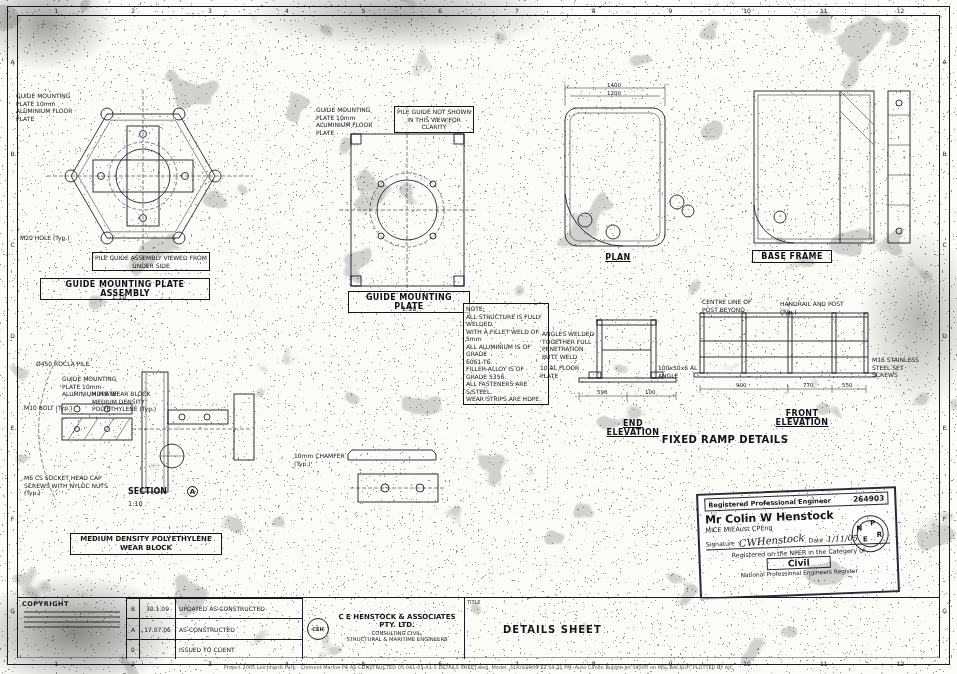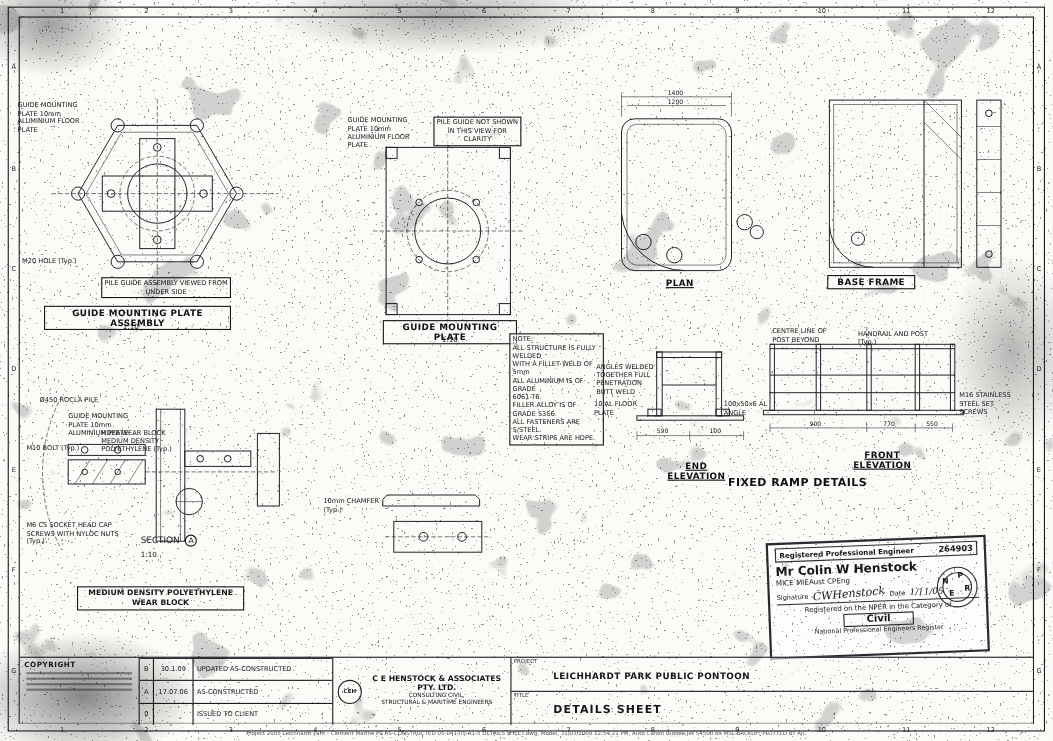--- a/index.html
+++ b/index.html
@@ -19,21 +19,21 @@
   .ctr{text-align:center}
   .vtitle{position:absolute;font-size:8px;font-weight:700;color:#101018;text-align:center;letter-spacing:.4px}
   .ul{text-decoration:underline}
   .vscale{position:absolute;font-size:6.5px;text-align:center;color:#15151a}
   svg.ln{position:absolute;overflow:visible}
   svg.ln line,svg.ln rect,svg.ln circle,svg.ln polygon,svg.ln path{fill:none;stroke:#20202a;stroke-width:.9}
   svg.ln .dash{stroke-dasharray:4 2;stroke-width:.55}
   svg.ln .thin{stroke-width:.5}
   svg.ln text{fill:#15151a;stroke:none;font-size:5.5px;font-family:"DejaVu Sans",sans-serif}
   
-  .sec-title{position:absolute;font-size:8px;font-weight:400;display:flex;align-items:center;gap:5px}
+  .sec-title{position:absolute;font-size:8px;font-weight:700;display:flex;align-items:center;gap:20px}
   .sec-mark{display:inline-flex;width:11px;height:11px;border:1px solid #15151a;border-radius:50%;align-items:center;justify-content:center;font-size:7px}
   
   .stamp{position:absolute;left:698px;top:490px;width:200px;height:106px;border:2px solid #2a2a33;background:rgba(255,255,255,.55);transform:rotate(-2.2deg);padding:3px 6px}
   .stamp-head{display:flex;justify-content:space-between;align-items:center;border:1px solid #2a2a33;font-size:6.5px;padding:1px 3px;font-weight:700}
   .stamp-num{font-size:7.5px}
   .stamp-name{font-size:11px;font-weight:700;margin-top:2px;padding-right:44px}
   .stamp-quals{font-size:6.5px;padding-right:44px}
   .stamp-seal{position:absolute;right:7px;top:26px;width:37px;height:37px;border:1.5px solid #2a2a33;border-radius:50%}
   .stamp-seal .inner{position:absolute;inset:4px;border:.8px solid #2a2a33;border-radius:50%}
   .stamp-seal span{position:absolute;font-size:7px;font-weight:700}
@@ -379,24 +379,20 @@
       <div class="firm-logo">CEH</div>
       <div class="firm-text">
         <div class="firm-name">C E HENSTOCK &amp; ASSOCIATES PTY. LTD.</div>
         <div class="firm-desc">CONSULTING CIVIL,</div>
         <div class="firm-desc">STRUCTURAL &amp; MARITIME ENGINEERS</div>
       </div>
     </div>
     <div class="tb-cell tb-right">
       <div class="tb-main">
         <div class="tb-main-row">
-          <span class="tb-lab">PROJECT</span>
-          <span class="tb-val">LEICHHARDT PARK PUBLIC PONTOON</span>
-        </div>
-        <div class="tb-main-row">
           <span class="tb-lab">TITLE</span>
           <span class="tb-val big">DETAILS SHEET</span>
         </div>
       </div>
     </div>
   </div>
 
   <div class="footer-line">Project 2005 Leichhardt Park - Clement Marine P8 AS-CONSTRUCTED 05-041-05-A1-5 DETAILS SHEET.dwg, Model, 31/03/2009 12:54:21 PM, Auto Canon Bubble Jet S4500 on MSL-BACKUP, PLOTTED BY AJC</div>
 
   <div class="blob" style="left:-30px;top:575px;width:210px;height:115px;background:radial-gradient(closest-side,rgba(20,20,20,.5),transparent)"></div>

